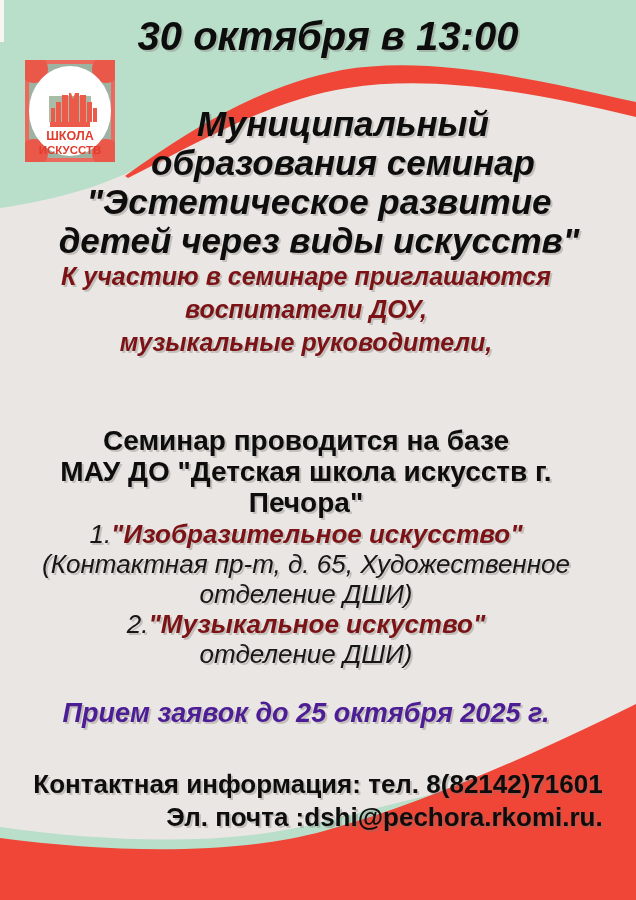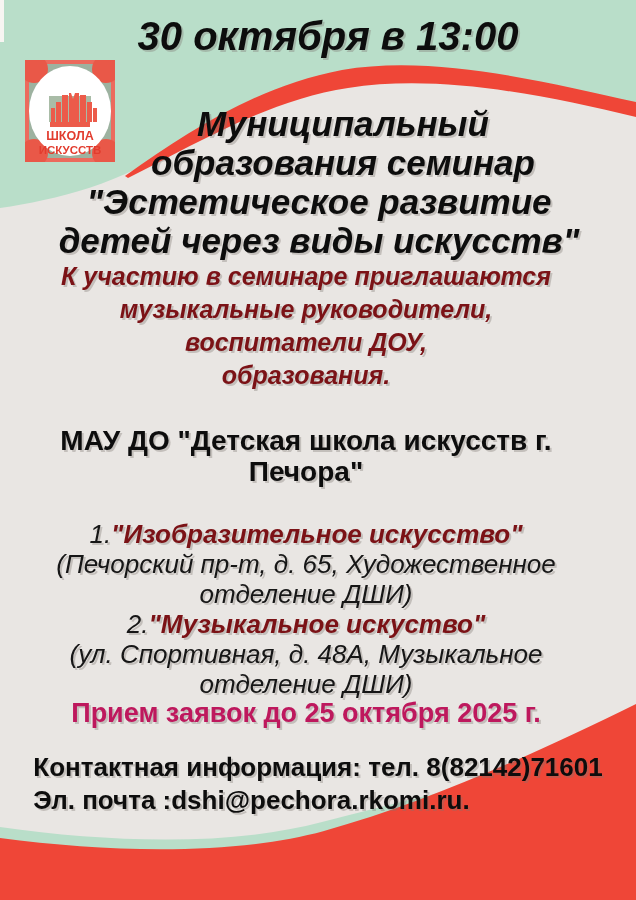--- a/index.html
+++ b/index.html
@@ -24,26 +24,26 @@
   .t-lower{padding-left:26px;}
 
   #invite-block{top:260px;font-style:italic;font-weight:bold;
     font-size:25px;line-height:33px;color:#7b1216;}
 
   #venue-block{top:425px;font-weight:bold;font-size:28px;line-height:31px;color:#0d0d0d;}
 
   #venues-list{top:519px;font-style:italic;font-size:26px;line-height:30px;color:#161616;}
   .venue-name{color:#7b1216;font-weight:bold;}
 
-  #deadline-line{top:698px;font-weight:bold;font-size:27px;line-height:31px;color:#be185d;}
+  #deadline-line{top:698px;font-weight:bold;font-size:27px;line-height:31px;color:#4c1d95;font-style:italic;}
 
-  #contact-block{top:751px;left:0;right:0;width:max-content;margin:0 auto;
+  #contact-block{top:751px;left:0;right:0;width:max-content;margin:17px auto;
     position:absolute;font-weight:bold;font-size:26px;line-height:33px;color:#0d0d0d;}
   #contact-phone2{text-align:right;}
-  #contact-email{text-align:left;}
+  #contact-email{text-align:right;}
 
   #logo-box{left:25px;top:60px;width:90px;height:102px;}
   #corner-sliver{left:0;top:0;width:4px;height:42px;background:#f7f5f2;}
 </style>
 </head>
 <body>
 
 <div id="poster">
 
   <svg id="top-wave" class="abs wave" viewBox="0 0 636 240" preserveAspectRatio="none">
@@ -87,39 +87,38 @@
 
   <div id="title-block" class="abs txt shadowed">
     <div class="t-upper">Муниципальный</div>
     <div class="t-upper">образования семинар</div>
     <div class="t-lower">"Эстетическое развитие</div>
     <div class="t-lower">детей через виды искусств"</div>
   </div>
 
   <div id="invite-block" class="abs txt shadowed">
     <div>К участию в семинаре приглашаются</div>
+    <div>воспитатели ДОУ,</div>
     <div>музыкальные руководители,</div>
-    <div>воспитатели ДОУ,</div>
-    <div>образования.</div>
   </div>
 
   <div id="venue-block" class="abs txt shadowed">
+    <div>Семинар проводится на базе</div>
     <div>МАУ ДО "Детская школа искусств г. Печора"</div>
   </div>
 
   <div id="venues-list" class="abs txt shadowed">
     <div>
       <span>1.</span><span class="venue-name">"Изобразительное искусство"</span>
     </div>
-    <div>(Печорский пр-т, д. 65, Художественное</div>
+    <div>(Контактная пр-т, д. 65, Художественное</div>
     <div>отделение ДШИ)</div>
     <div>
       <span>2.</span><span class="venue-name">"Музыкальное искуство"</span>
     </div>
-    <div>(ул. Спортивная, д. 48А, Музыкальное</div>
     <div>отделение ДШИ)</div>
   </div>
 
   <div id="deadline-line" class="abs txt shadowed">Прием заявок до 25 октября 2025 г.</div>
 
   <div id="contact-block" class="shadowed">
     <div id="contact-phone1">Контактная информация: тел. 8(82142)71601</div>
     <div id="contact-email">Эл. почта :dshi@pechora.rkomi.ru.</div>
   </div>
 

